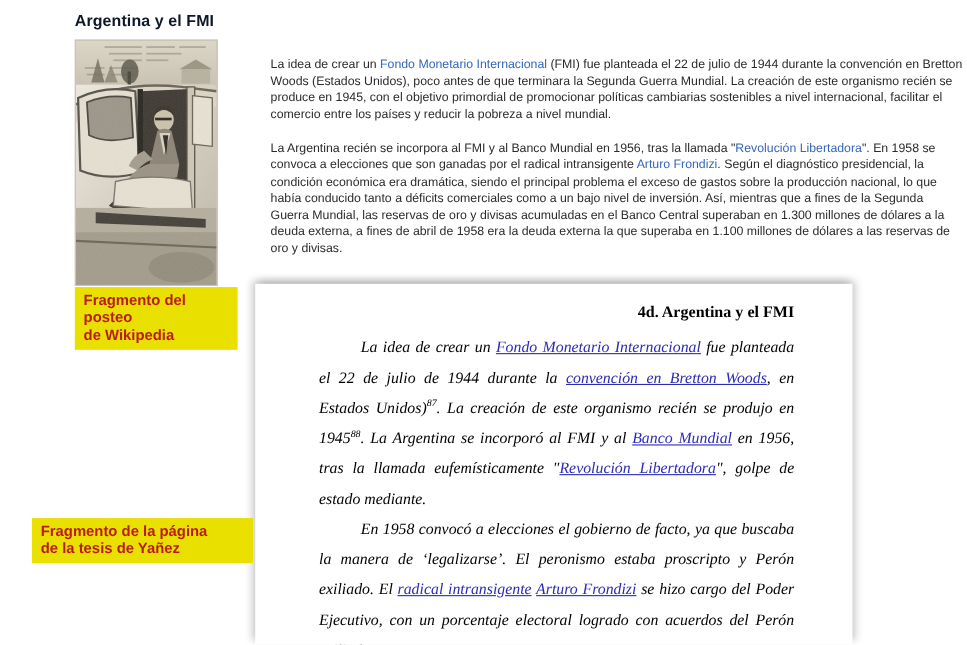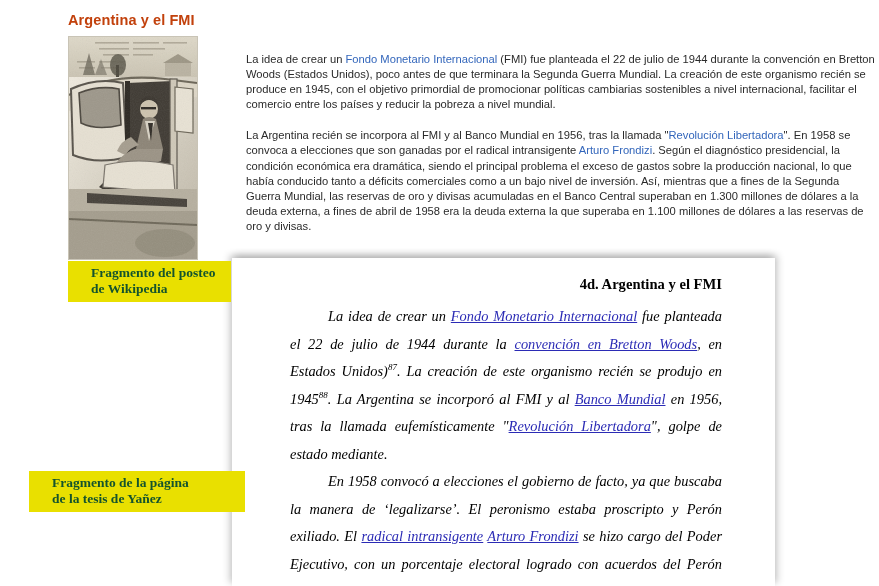--- a/index.html
+++ b/index.html
@@ -21,21 +21,21 @@
     left: 0; top: 0;
     width: 879px; height: 586px;
   }
 
   #wiki-title {
     position: absolute;
     left: 68px;
     top: 12px;
     font-size: 14.5px;
     font-weight: bold;
-    color: #c2410c;
+    color: #0f172a;
     letter-spacing: .1px;
   }
 
   
   #wiki-figure {
     position: absolute;
     left: 68px;
     top: 36px;
     width: 128px;
     height: 222px;
@@ -64,26 +64,26 @@
   }
   .wlink {
     color: #3366bb;
     text-decoration: none;
   }
 
   
   .callout {
     position: absolute;
     background: #e9e000;
-    color: #14532d;
-    font-family: Liberation Serif, serif;
+    color: #b91c1c;
+    font-family: Liberation Sans, sans-serif;
     font-weight: bold;
     font-size: 13.5px;
     line-height: 16px;
-    padding: 4px 7px 5px 23px;
+    padding: 4px 7px 5px 8px;
     z-index: 30;
     white-space: pre-line;
   }
   #callout-wiki {
     left: 68px;
     top: 261px;
     width: 133px;
   }
   #callout-thesis {
     left: 29px;

